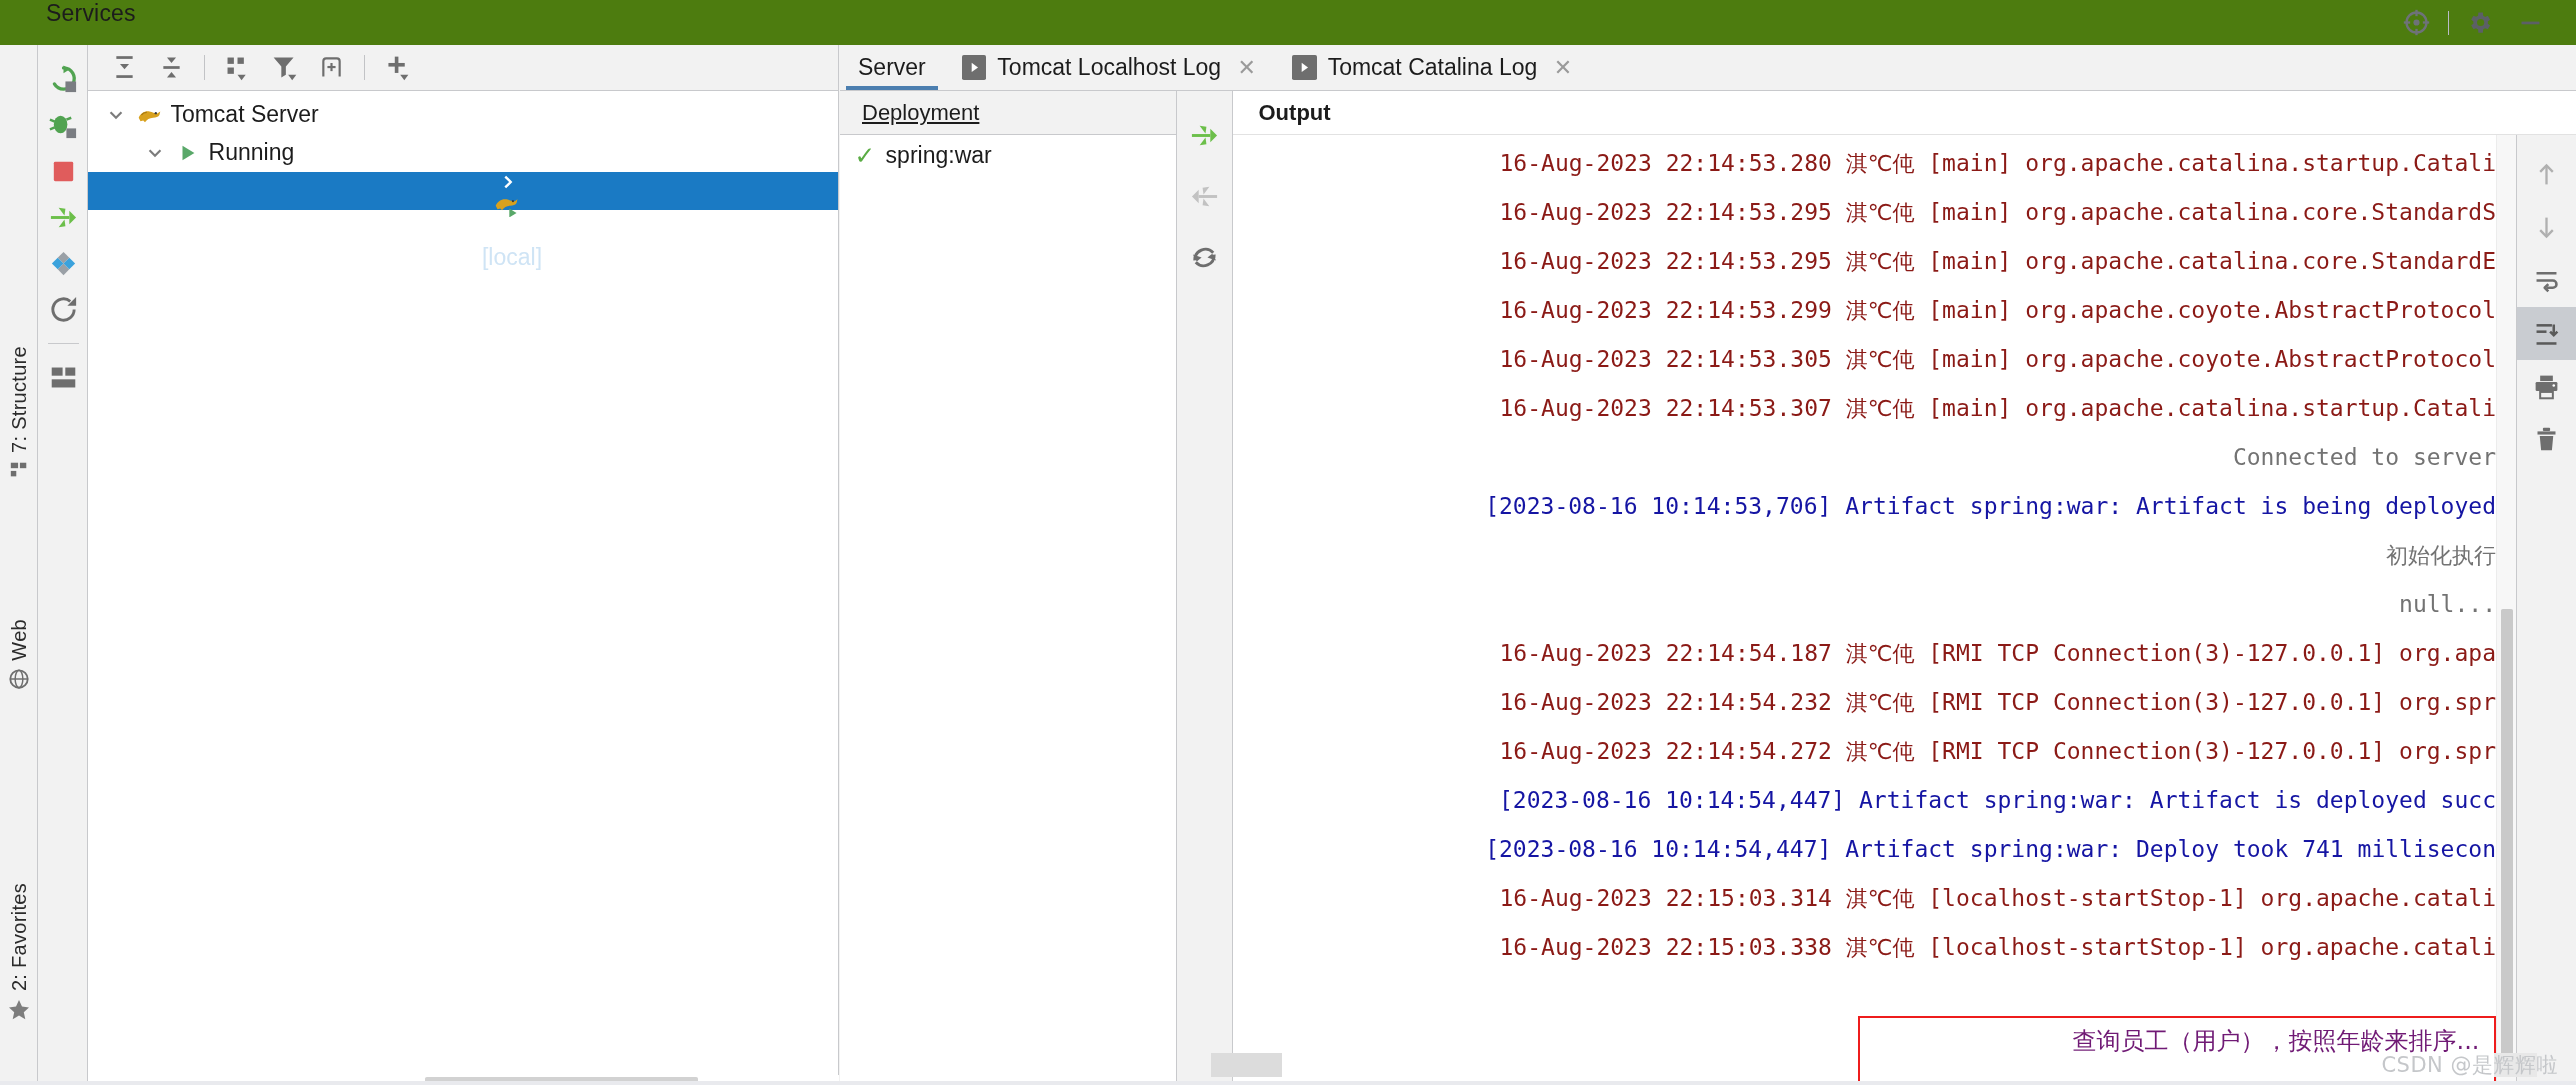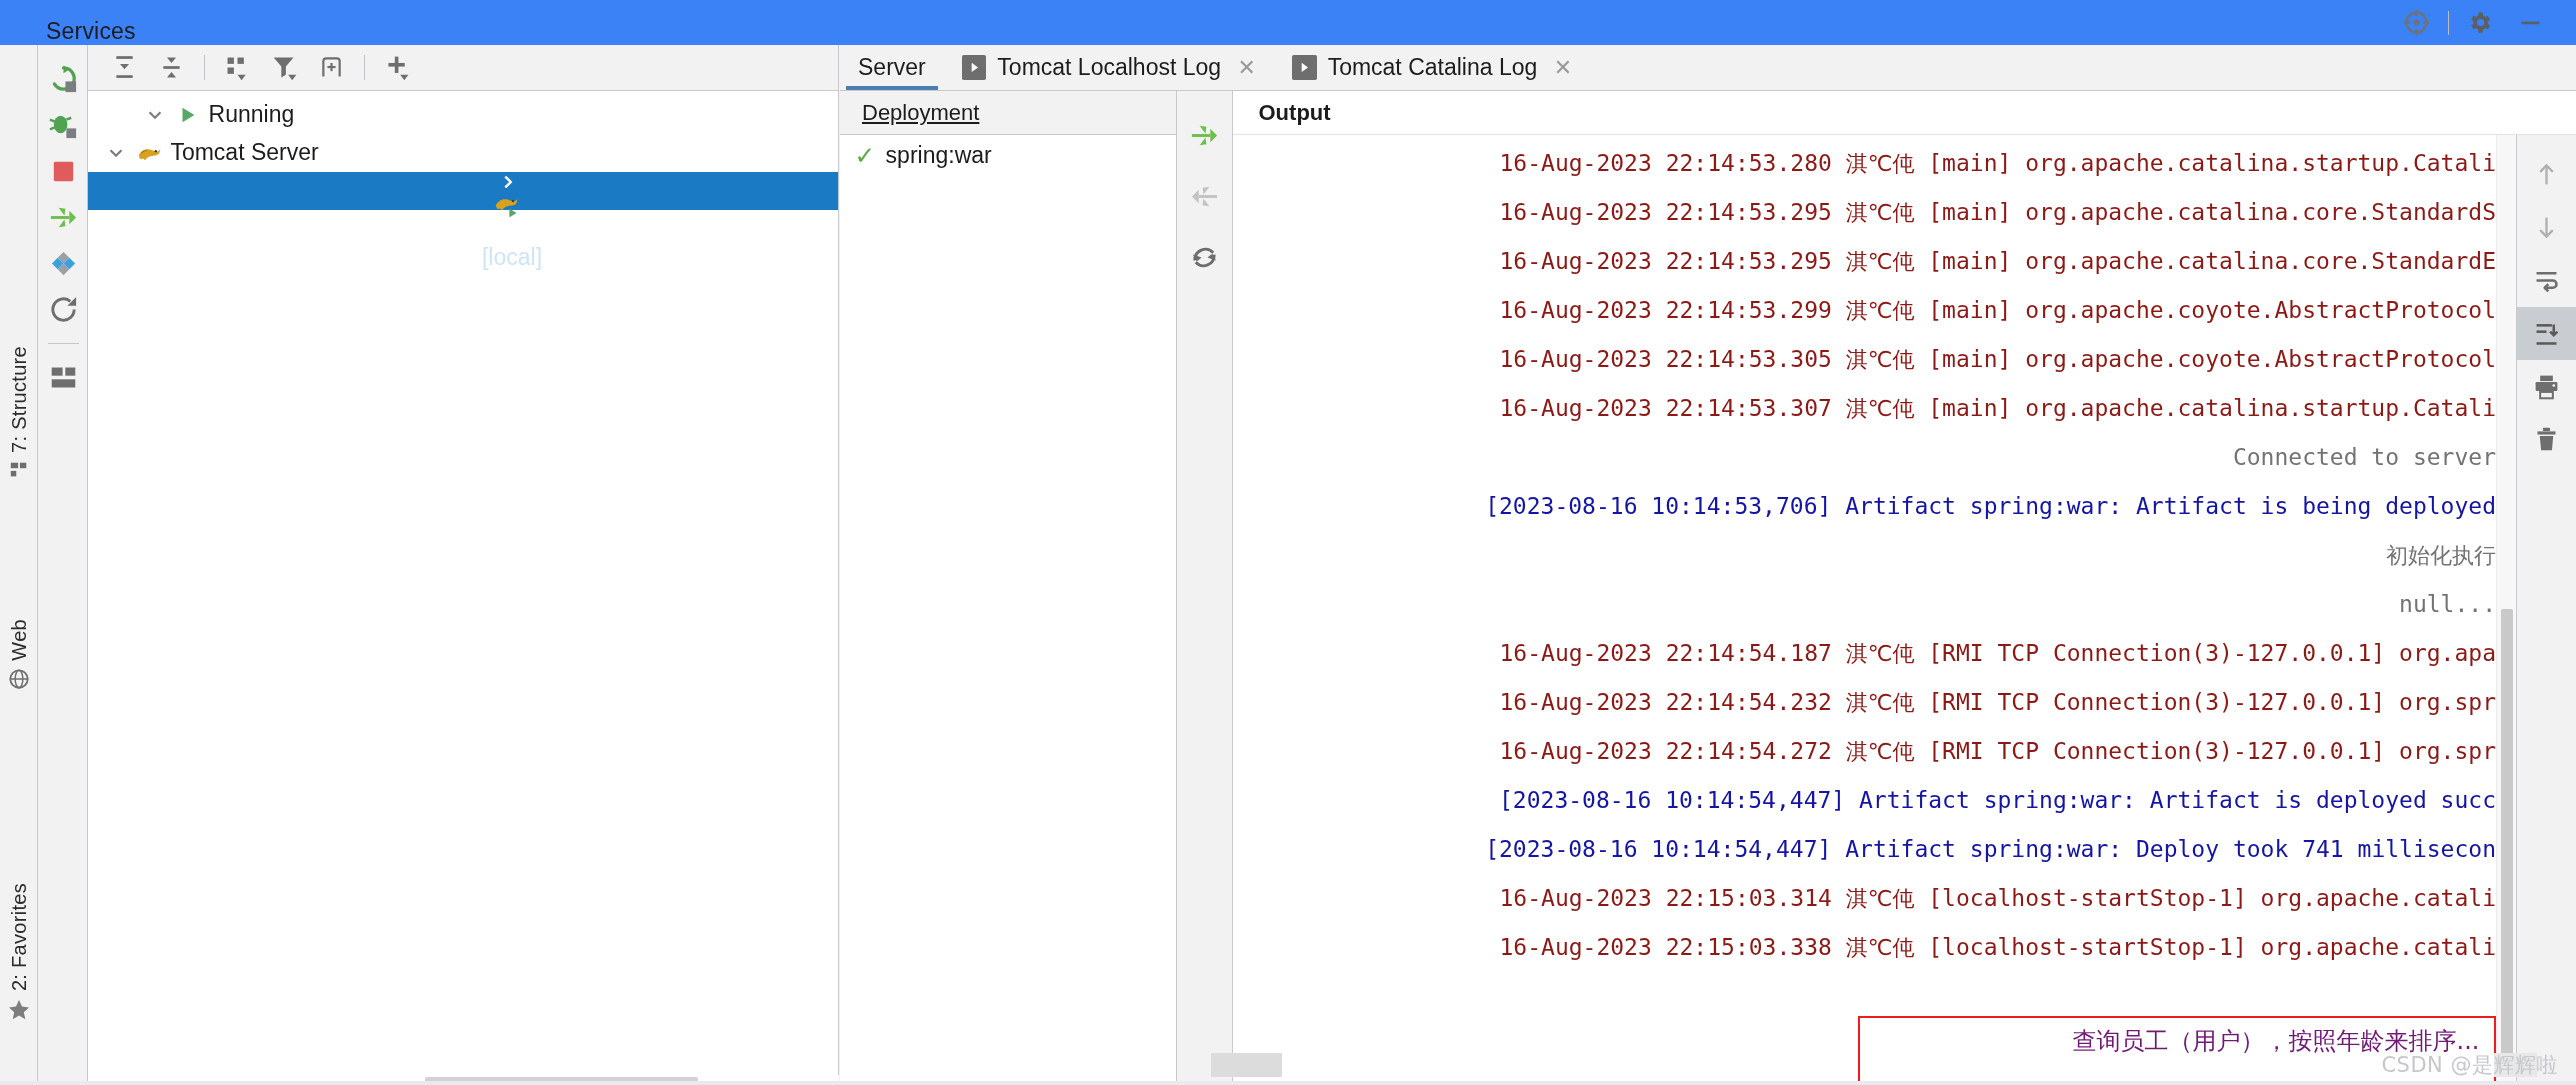--- a/index.html
+++ b/index.html
@@ -13,22 +13,22 @@
   }
   #app {
     position: relative;
     width: 2576px; height: 1086px;
     background: #f2f2f2;
   }
 
   
   .titlebar {
     position: absolute; left: 0; top: 0; width: 2576px; height: 45px;
-    background: #3b82f6;
-    display: flex; align-items: flex-end;
+    background: #4d7c0f;
+    display: flex; align-items: flex-start;
   }
   .titlebar .title-text {
     margin-left: 46px;
     font-size: 23px; color: #1c1c1c;
     letter-spacing: 0.2px;
   }
   .titlebar .tb-right {
     margin-left: auto; display: flex; align-items: center; gap: 0px;
     padding-right: 20px;
   }
@@ -382,48 +382,48 @@
         <svg width="29" height="29" viewBox="0 0 32 32" fill="#6e6e6e">
           <rect x="13" y="4" width="4" height="18"></rect>
             <rect x="6" y="11" width="18" height="4"></rect>
           <path d="M19 24h9l-4.5 6z"></path>
         </svg>
       </span>
     </div>
 
     <div class="tree">
 
-      <div class="trow" style="padding-left: 51px;">
-        <span class="chev">
-          <svg width="20" height="20" viewBox="0 0 22 22" fill="none" stroke="#7c7c7c" stroke-width="2.4">
-            <path d="M5 8l6 6 6-6"></path>
-          </svg>
-        </span>
-        <span class="ticon">
-          <svg width="22" height="22" viewBox="0 0 24 24">
-              <path d="M6 4l13 8-13 8z" fill="#59a869"></path>
-            </svg>
-        </span>
-        <span class="tlabel">Running</span>
-      </div>
-
       <div class="trow" style="padding-left: 12.8px;">
         <span class="chev">
           <svg width="20" height="20" viewBox="0 0 22 22" fill="none" stroke="#7c7c7c" stroke-width="2.4">
             <path d="M5 8l6 6 6-6"></path>
           </svg>
         </span>
         <span class="ticon">
           <svg width="27" height="24" viewBox="0 0 30 26">
             <path d="M3 16c2-5 7-8 12-7 4 .8 7 3 9 2l3-2-1 4c-1 2-4 3-7 3-4 .2-7 2-9 5l-2-2-3 1z" fill="#d8a11e"></path>
             <path d="M6 13c1.5-2 4-3 6-3" stroke="#a97a10" stroke-width="1.4" fill="none"></path>
             <circle cx="22" cy="11" r="1.3" fill="#3a3a3a"></circle>
           </svg>
         </span>
         <span class="tlabel">Tomcat Server</span>
+      </div>
+
+      <div class="trow" style="padding-left: 51px;">
+        <span class="chev">
+          <svg width="20" height="20" viewBox="0 0 22 22" fill="none" stroke="#7c7c7c" stroke-width="2.4">
+            <path d="M5 8l6 6 6-6"></path>
+          </svg>
+        </span>
+        <span class="ticon">
+          <svg width="22" height="22" viewBox="0 0 24 24">
+              <path d="M6 4l13 8-13 8z" fill="#59a869"></path>
+            </svg>
+        </span>
+        <span class="tlabel">Running</span>
       </div>
 
       <div class="trow sel" style="padding-left: 89px;">
         <span class="chev">
           <svg width="20" height="20" viewBox="0 0 22 22" fill="none" stroke="#ffffff" stroke-width="2.6">
             <path d="M8 5l6 6-6 6"></path>
           </svg>
         </span>
         <span class="ticon">
           <svg width="29" height="25.5" viewBox="0 0 32 28">

